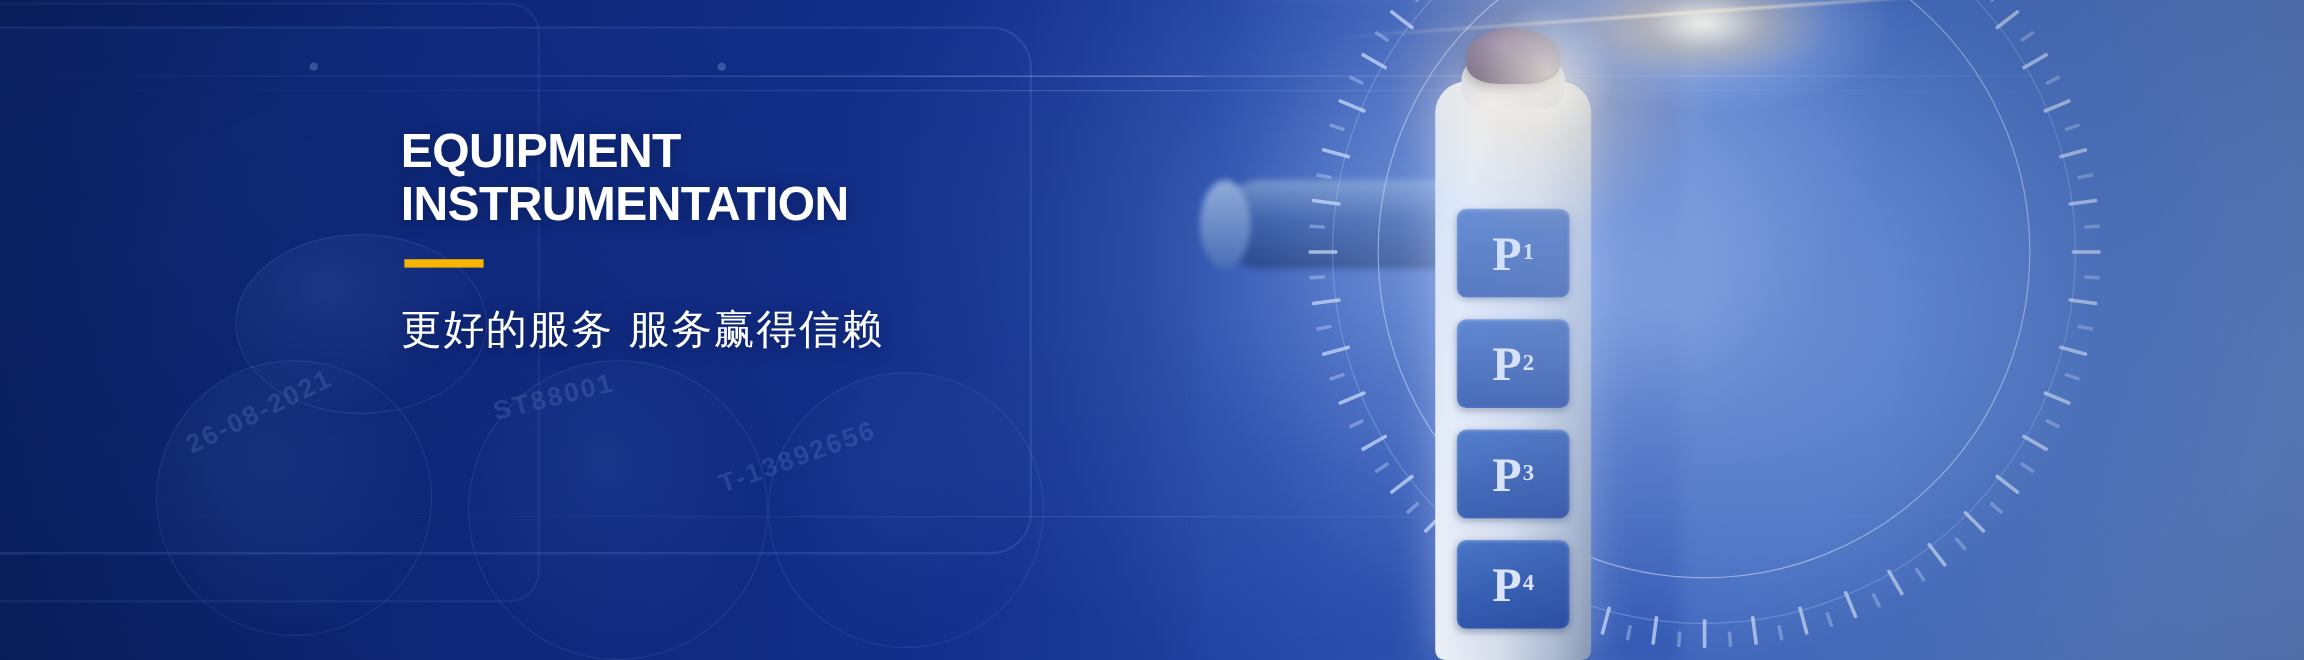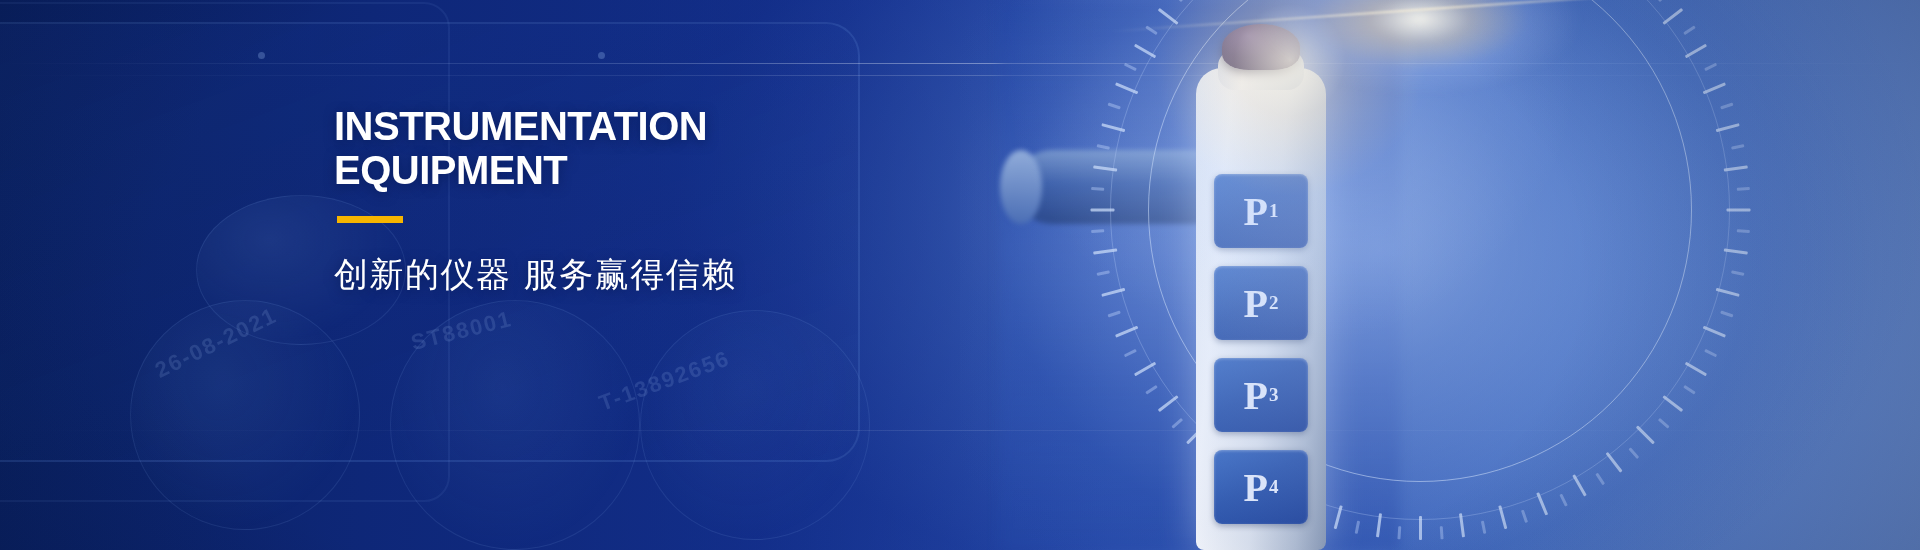--- a/index.html
+++ b/index.html
@@ -321,21 +321,21 @@
         </div>
     </div>
 
     <div class="photo-haze"></div>
     <div class="flare"></div>
     <div class="flare-streak"></div>
   </div>
 
   <div class="copy">
     <div class="headline">
+      <div>EQUIPMENT</div>
       <div>INSTRUMENTATION</div>
-      <div>EQUIPMENT</div>
     </div>
     <div class="rule"></div>
-    <div class="zh-main">创新的仪器  服务赢得信赖</div>
+    <div class="zh-main">更好的服务  服务赢得信赖</div>
   </div>
 
   <div class="vignette"></div>
 </div>
 
 </body></html>

